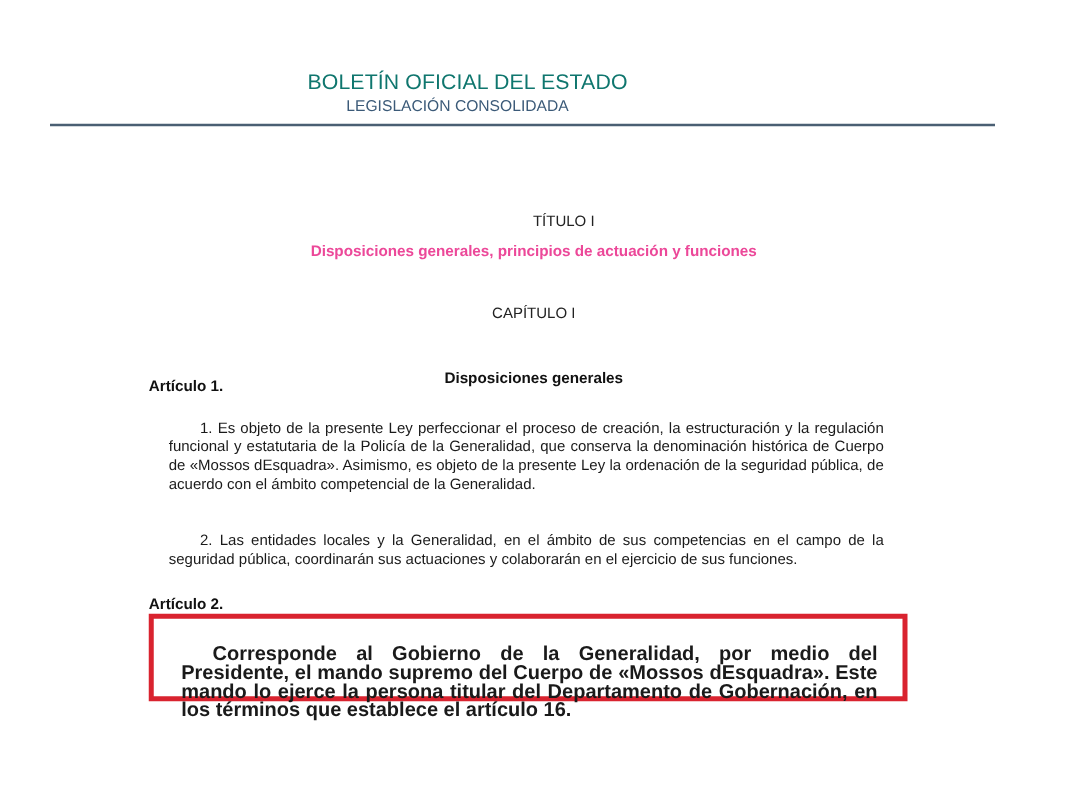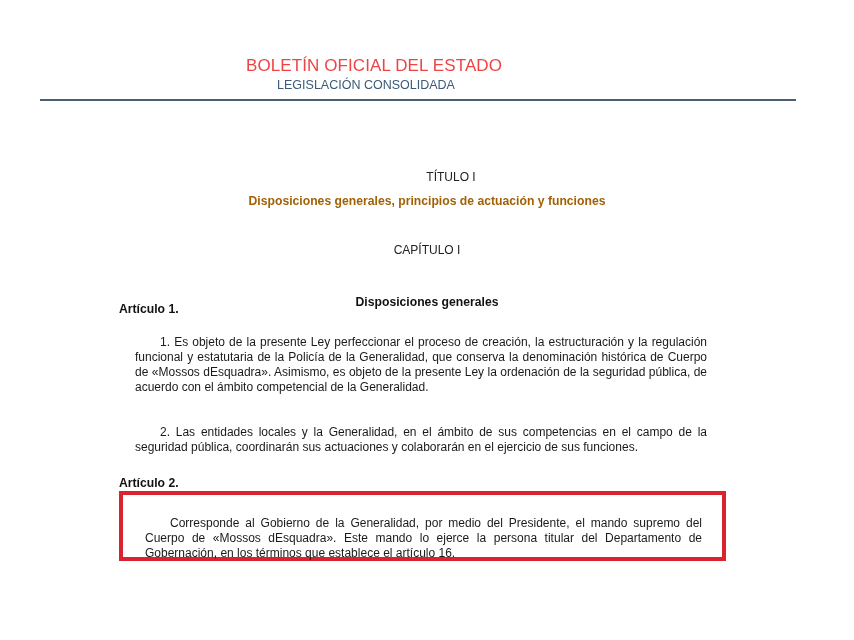--- a/index.html
+++ b/index.html
@@ -21,21 +21,21 @@
       top: 56px;
       width: 854px;
       text-align: center;
     }
     .header-title {
       position: absolute;
       left: 0;
       width: 748px;
       top: 0;
       font-size: 17px;
-      color: #ef4444;
+      color: #0f766e;
       letter-spacing: 0.1px;
     }
     .header-sub {
       position: absolute;
       left: 0;
       width: 732px;
       top: 22px;
       font-size: 12.5px;
       color: #3b5a78;
     }
@@ -48,21 +48,21 @@
       background: #4a5f73;
     }
     .centered {
       position: absolute;
       left: 0;
       width: 854px;
       text-align: center;
       font-size: 12px;
     }
     .titulo { top: 170px; color: #222; padding-left: 24px; }
-    .titulo-name { top: 194px; font-weight: bold; color: #a16207; font-size: 12.2px; }
+    .titulo-name { top: 194px; font-weight: bold; color: #ec4899; font-size: 12.2px; }
     .capitulo { top: 243px; color: #222; }
     .capitulo-name { top: 267px; font-weight: bold; color: #111; font-size: 12.2px; margin-top: 28px; }
 
     .body-text {
       position: absolute;
       left: 119px;
       width: 604px;
       font-size: 12px;
       line-height: 15px;
       text-align: justify;
@@ -87,24 +87,25 @@
       top: 491px;
       width: 599px;
       height: 62px;
       border: 4px solid #d9232f;
     }
     .art2-p1 {
       position: absolute;
       left: 6px;
       top: 5px;
       width: 589px;
-      font-size: 12px;
+      font-size: 16px;
       line-height: 15px;
       text-align: justify;
       color: #1a1a1a;
+      font-weight: bold;
     }
   </style>
 </head>
 <body>
 
 <div class="header">
   <div class="header-title">BOLETÍN OFICIAL DEL ESTADO</div>
   <div class="header-sub">LEGISLACIÓN CONSOLIDADA</div>
 </div>
 <div class="header-rule"></div>

